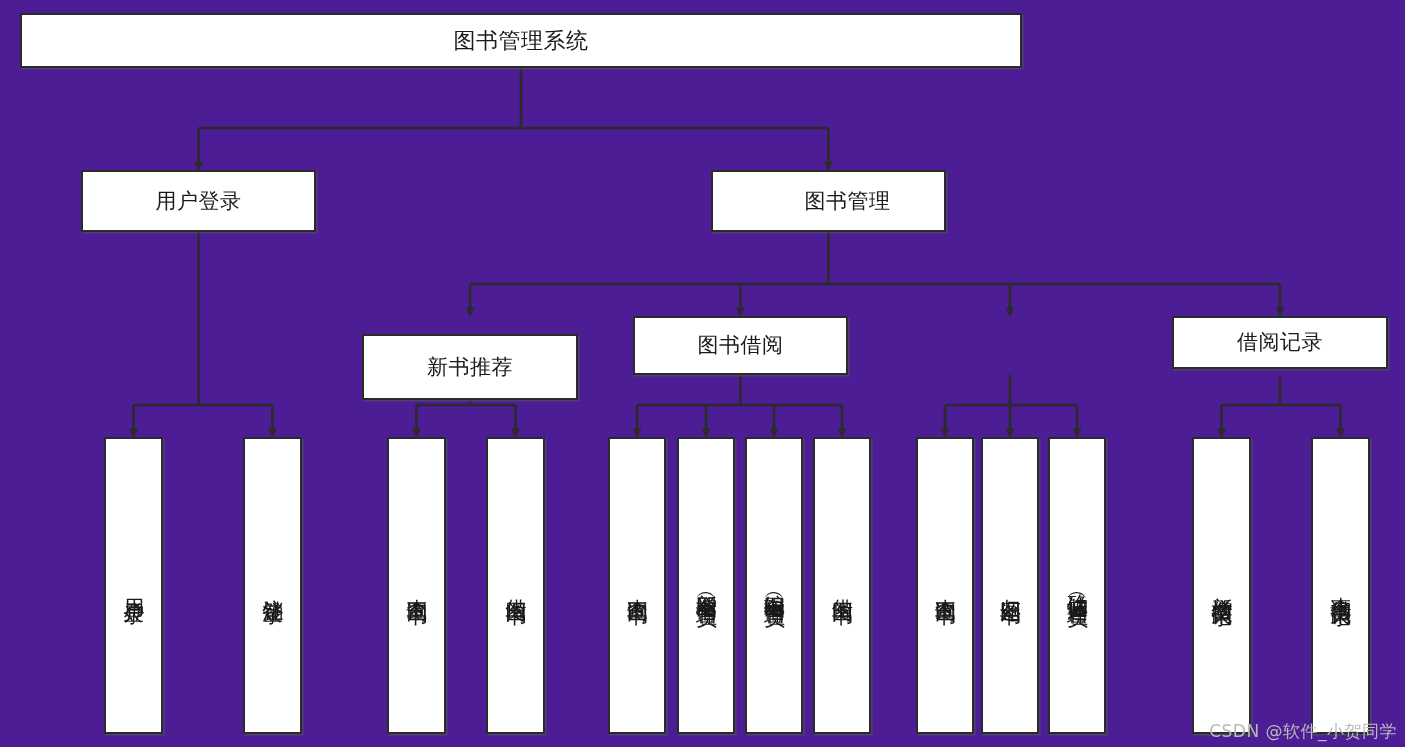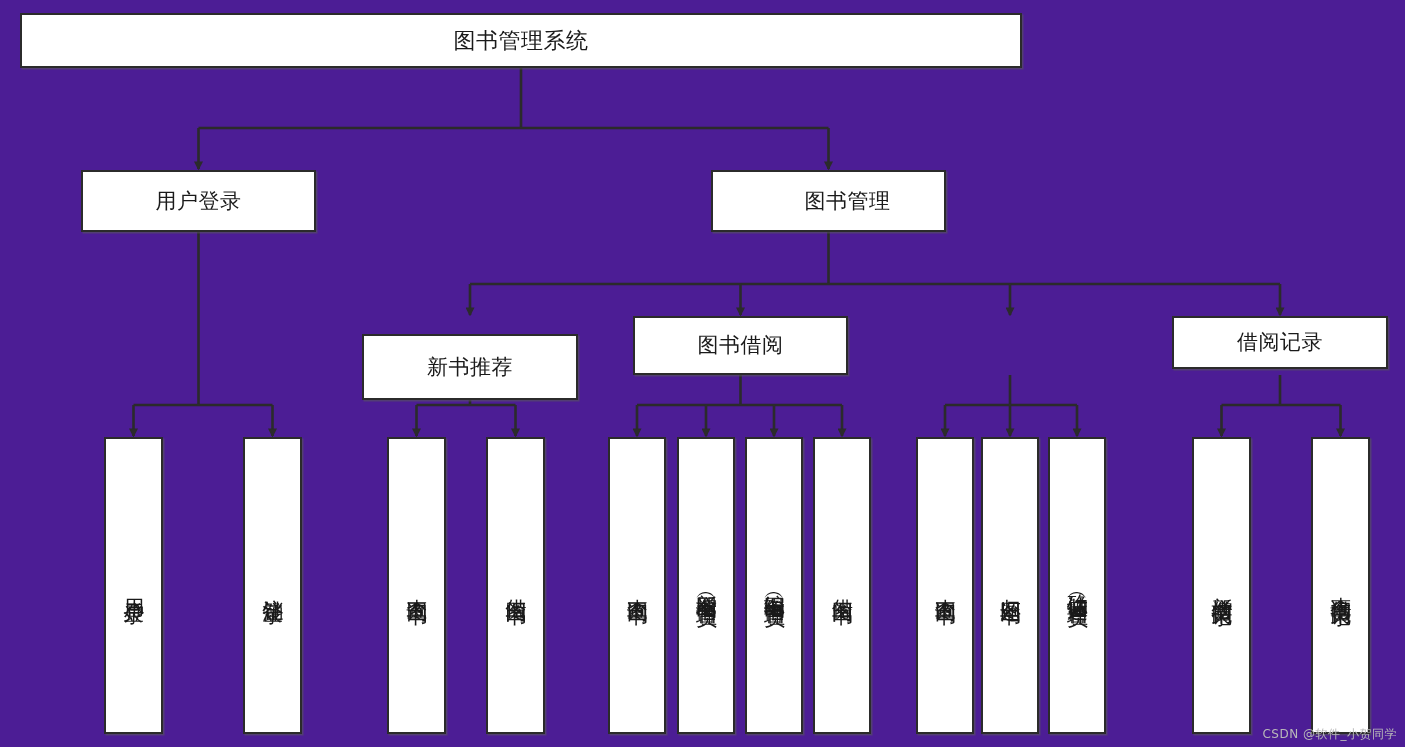--- a/index.html
+++ b/index.html
@@ -60,21 +60,21 @@
     text-orientation: upright;
     font-size: 21px;
     letter-spacing: 2px;
     line-height: 1.0;
     max-height: 100%;
   }
   #watermark {
     position: absolute;
     right: 8px;
     bottom: 4px;
-    font-size: 12px;
+    font-size: 17px;
     color: #b9b9b9;
     letter-spacing: 0.5px;
     white-space: nowrap;
     user-select: none;
   }
 </style>
 </head>
 <body>
 
 <div id="diagram-root">

